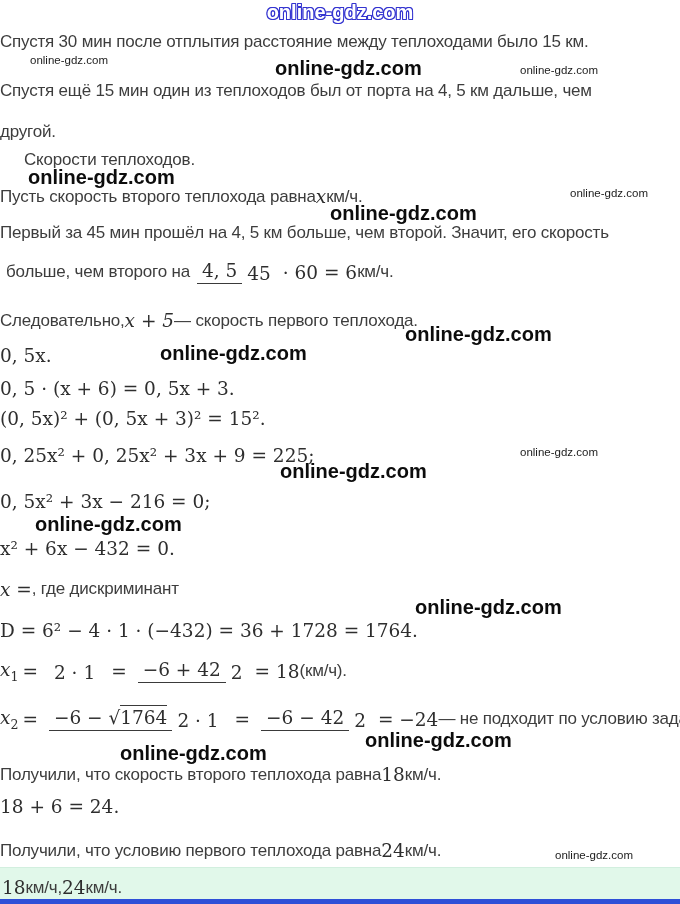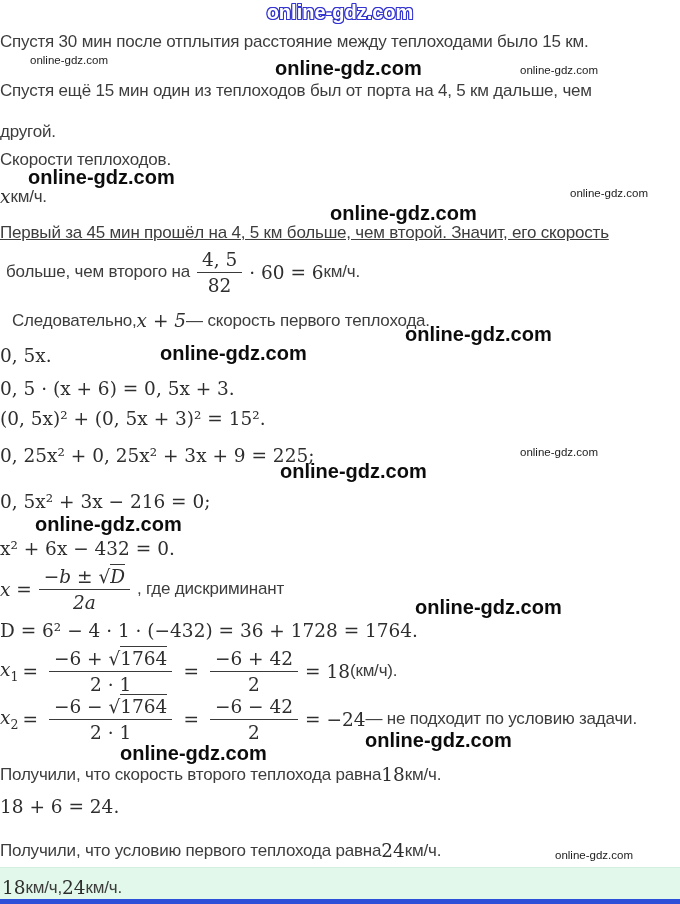--- a/index.html
+++ b/index.html
@@ -12,21 +12,21 @@
   .math{font-family:"DejaVu Serif", serif;font-size:18.5px;color:#2e2e2e;white-space:nowrap;}
   .mi{font-family:"DejaVu Serif", serif;font-style:italic;}
   .row{display:flex;align-items:center;white-space:nowrap;}
   .wm-b{font-weight:bold;font-size:20px;color:#0c0c0c;white-space:nowrap;}
   .wm-s{font-size:11.5px;color:#1c1c1c;white-space:nowrap;}
   .wm-outline{
     width:100%;text-align:center;font-weight:bold;font-size:20px;color:#ffffff;
     text-shadow:-1px 0 #3434d0, 1px 0 #3434d0, 0 -1px #3434d0, 0 1px #3434d0,
                 -1px -1px #3434d0, 1px 1px #3434d0, -1px 1px #3434d0, 1px -1px #3434d0;
   }
-  .frac{display:inline-flex;flex-direction:column;align-items:center;vertical-align:middle;margin:0 7px;}
+  .frac{display:inline-flex;flex-direction:row;align-items:center;vertical-align:middle;margin:0 7px;}
   .frac .num{display:block;padding:0 5px 2px;border-bottom:1.6px solid #3a3a3a;text-align:center;}
   .frac .den{display:block;padding:2px 5px 0;text-align:center;}
   .sqrt{white-space:nowrap;}
   .sqrt .rad{border-top:1.6px solid #3a3a3a;padding-top:1px;}
   sub{font-size:68%;}
   .answer-box{left:0;right:0;top:867px;height:37px;background:#e1f8ea;border-top:1px solid #d2efdf;}
   .answer-line{padding:9px 0 0 2px;}
   .bottom-bar{left:0;bottom:0;width:100%;height:5px;background:#2e4fd7;}
 </style>
 </head>
@@ -36,43 +36,44 @@
 
 <div class="abs t" style="left:0;top:32px;">Спустя 30 мин после отплытия расстояние между теплоходами было 15 км.</div>
 
 <div class="abs wm-s" style="left:30px;top:54px;">online-gdz.com</div>
 <div class="abs wm-b" style="left:275px;top:57px;">online-gdz.com</div>
 <div class="abs wm-s" style="left:520px;top:64px;">online-gdz.com</div>
 
 <div class="abs t" style="left:0;top:81px;">Спустя ещё 15 мин один из теплоходов был от порта на 4, 5 км дальше, чем</div>
 <div class="abs t" style="left:0;top:122px;text-align:center;">другой.</div>
 
-<div class="abs t" style="left:0;top:150px;">Скорости теплоходов.</div>
+<div class="abs t" style="left:0;top:150px;padding-left:24px;">Скорости теплоходов.</div>
 <div class="abs wm-b" style="left:28px;top:166px;">online-gdz.com</div>
 
 <div class="abs row" style="left:0;top:186px;">
+  <span class="t">Пусть скорость второго теплохода равна </span>
     <span class="math mi">x</span>
     <span class="t"> км/ч.</span>
 </div>
 <div class="abs wm-s" style="left:570px;top:187px;">online-gdz.com</div>
 <div class="abs wm-b" style="left:330px;top:202px;">online-gdz.com</div>
 
-<div class="abs t" style="left:0;top:223px;text-decoration:underline;">Первый за 45 мин прошёл на 4, 5 км больше, чем второй. Значит, его скорость</div>
+<div class="abs t" style="left:0;top:223px;">Первый за 45 мин прошёл на 4, 5 км больше, чем второй. Значит, его скорость</div>
 
 <div class="abs row" style="left:6px;top:248px;height:48px;">
   <span class="t">больше, чем второго на</span>
   <span class="frac math">
     <span class="num">4, 5</span>
-    <span class="den">82</span>
+    <span class="den">45</span>
   </span>
   <span class="math">· 60 = 6</span>
   <span class="t"> км/ч.</span>
 </div>
 
-<div class="abs row" style="left:12px;top:310px;">
+<div class="abs row" style="left:0;top:310px;">
   <span class="t">Следовательно, </span>
     <span class="math mi">x + 5</span>
     <span class="t"> — скорость первого теплохода.</span>
 </div>
 <div class="abs wm-b" style="left:405px;top:323px;">online-gdz.com</div>
 
 <div class="abs math" style="left:0;top:345px;">0, 5x.</div>
 <div class="abs wm-b" style="left:160px;top:342px;">online-gdz.com</div>
 
 <div class="abs math" style="left:0;top:378px;">0, 5 · (x + 6) = 0, 5x + 3.</div>
@@ -80,35 +81,30 @@
 <div class="abs math" style="left:0;top:445px;">0, 25x² + 0, 25x² + 3x + 9 = 225;</div>
 <div class="abs wm-s" style="left:520px;top:446px;">online-gdz.com</div>
 <div class="abs wm-b" style="left:280px;top:460px;">online-gdz.com</div>
 
 <div class="abs math" style="left:0;top:491px;">0, 5x² + 3x − 216 = 0;</div>
 <div class="abs wm-b" style="left:35px;top:513px;">online-gdz.com</div>
 <div class="abs math" style="left:0;top:538px;">x² + 6x − 432 = 0.</div>
 
 <div class="abs row" style="left:0;top:564px;height:50px;">
   <span class="math mi">x =</span>
-  <span class="frac math">
-    <span class="num"><span class="mi">−b ± </span><span class="sqrt"><span>√</span><span class="rad mi">D</span></span></span>
-    <span class="den mi">2a</span>
-  </span>
   <span class="t">, где дискриминант </span>
 </div>
 <div class="abs wm-b" style="left:415px;top:596px;">online-gdz.com</div>
 
 <div class="abs math" style="left:0;top:620px;">D = 6² − 4 · 1 · (−432) = 36 + 1728 = 1764.</div>
 
 <div class="abs row" style="left:0;top:647px;height:48px;">
   <span class="math"><span class="mi">x</span><sub>1</sub></span>
   <span class="math" style="margin:0 4px;">=</span>
   <span class="frac math">
-    <span class="num"><span>−6 + </span><span class="sqrt"><span>√</span><span class="rad">1764</span></span></span>
     <span class="den">2 · 1</span>
   </span>
   <span class="math" style="margin:0 4px;">=</span>
   <span class="frac math">
     <span class="num">−6 + 42</span>
     <span class="den">2</span>
   </span>
   <span class="math">= 18</span>
   <span class="t"> (км/ч).</span>
 </div>

